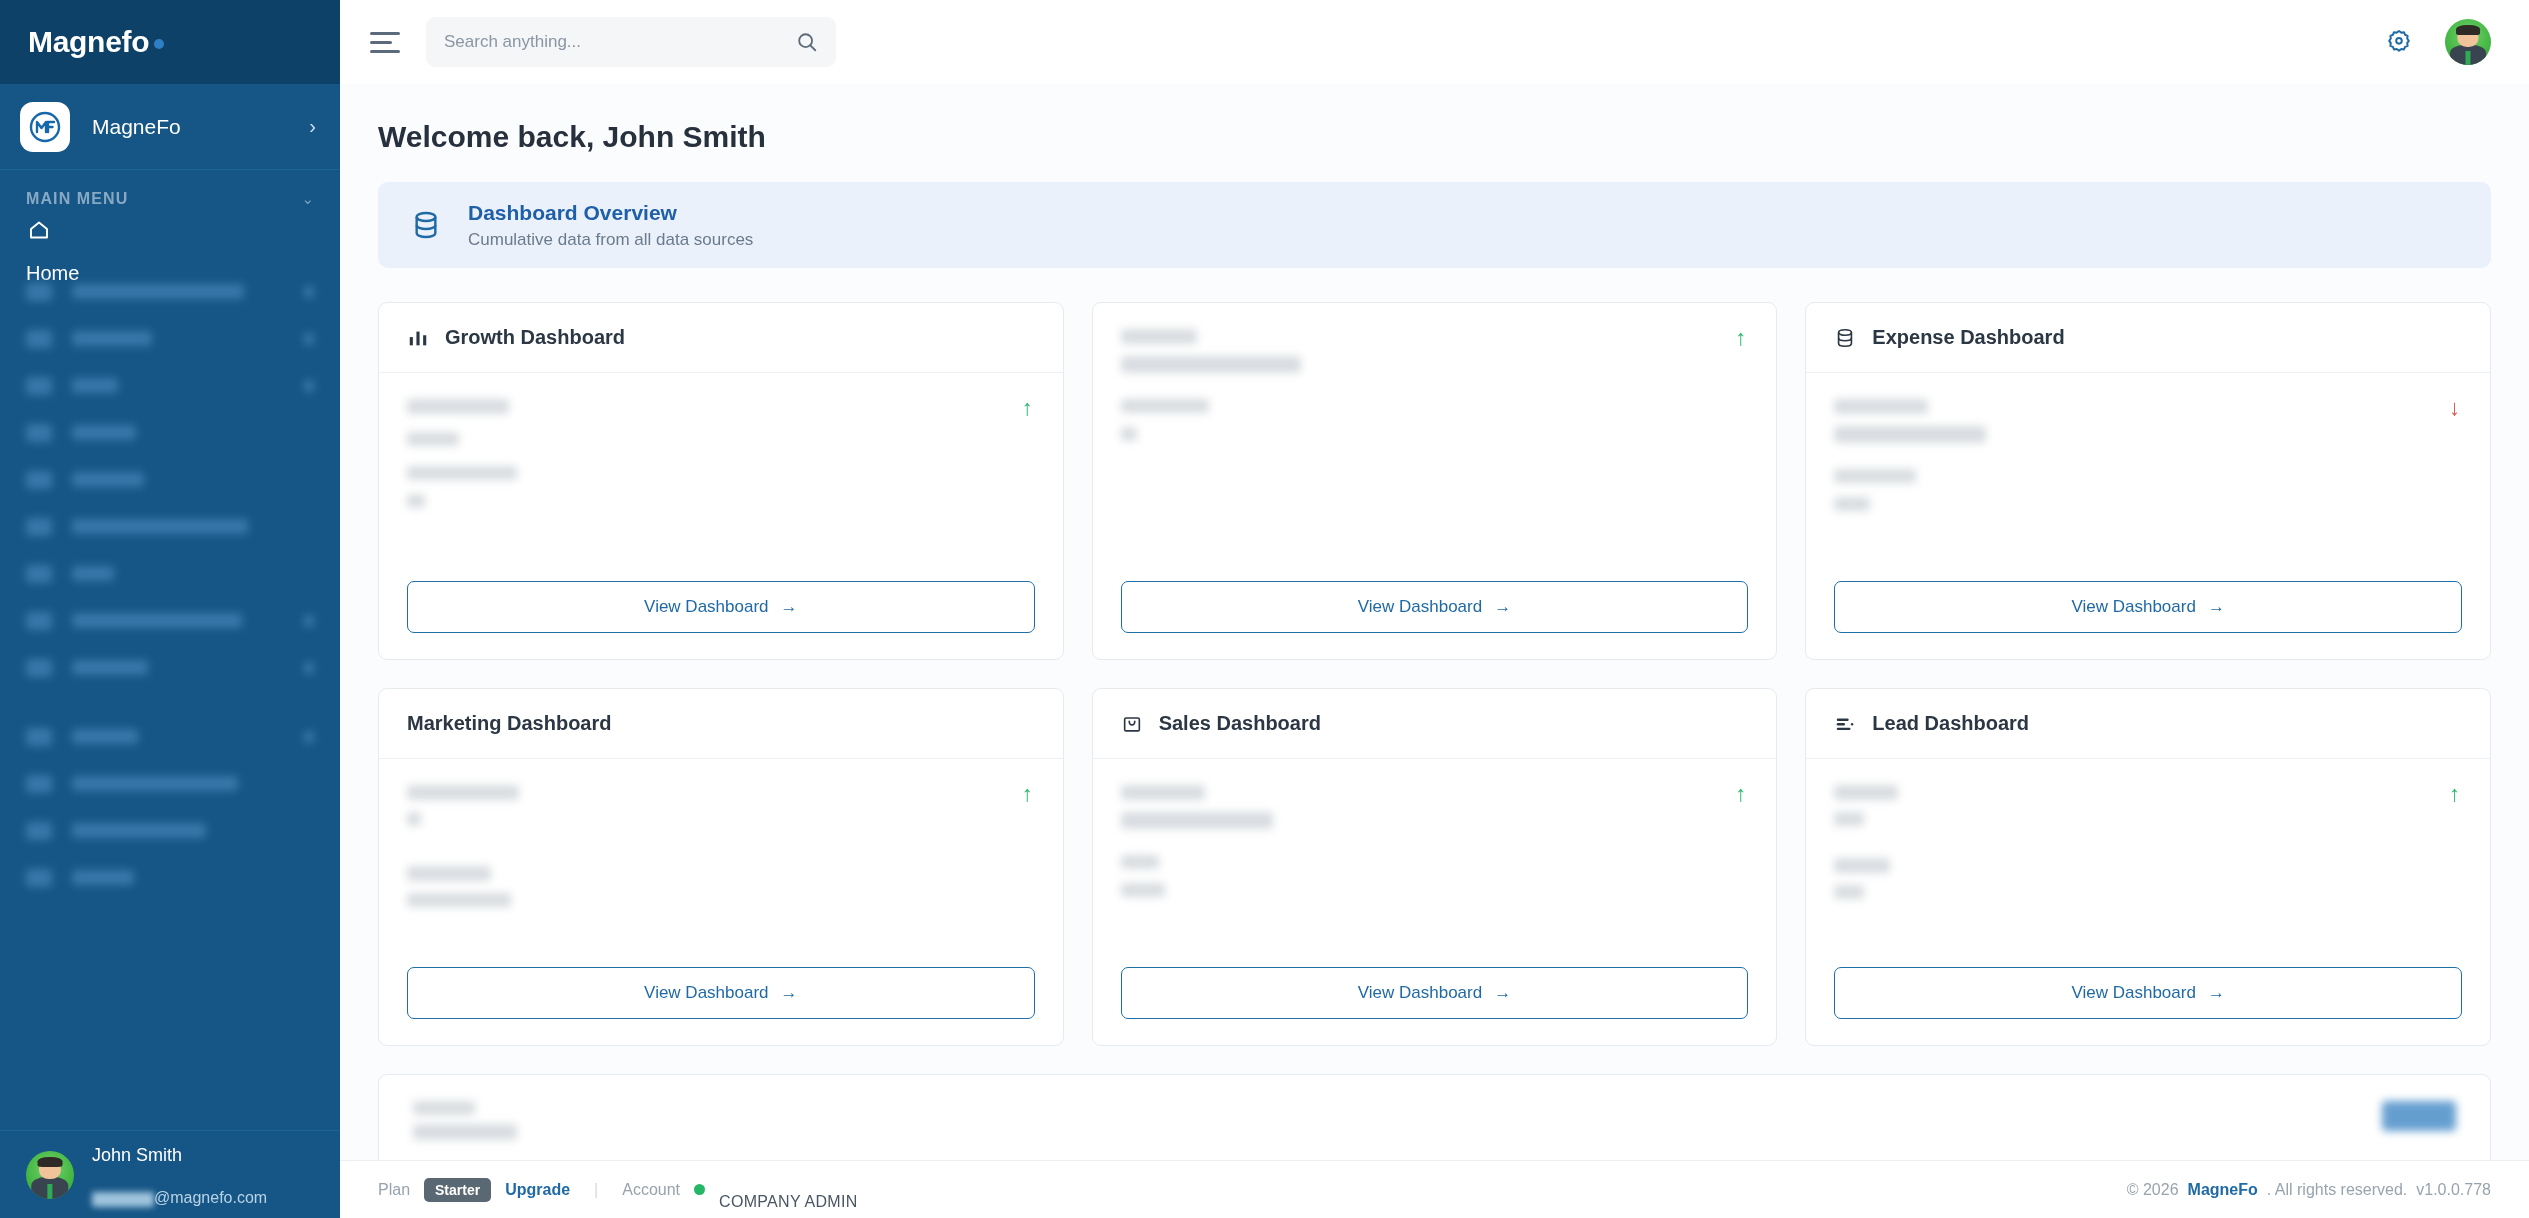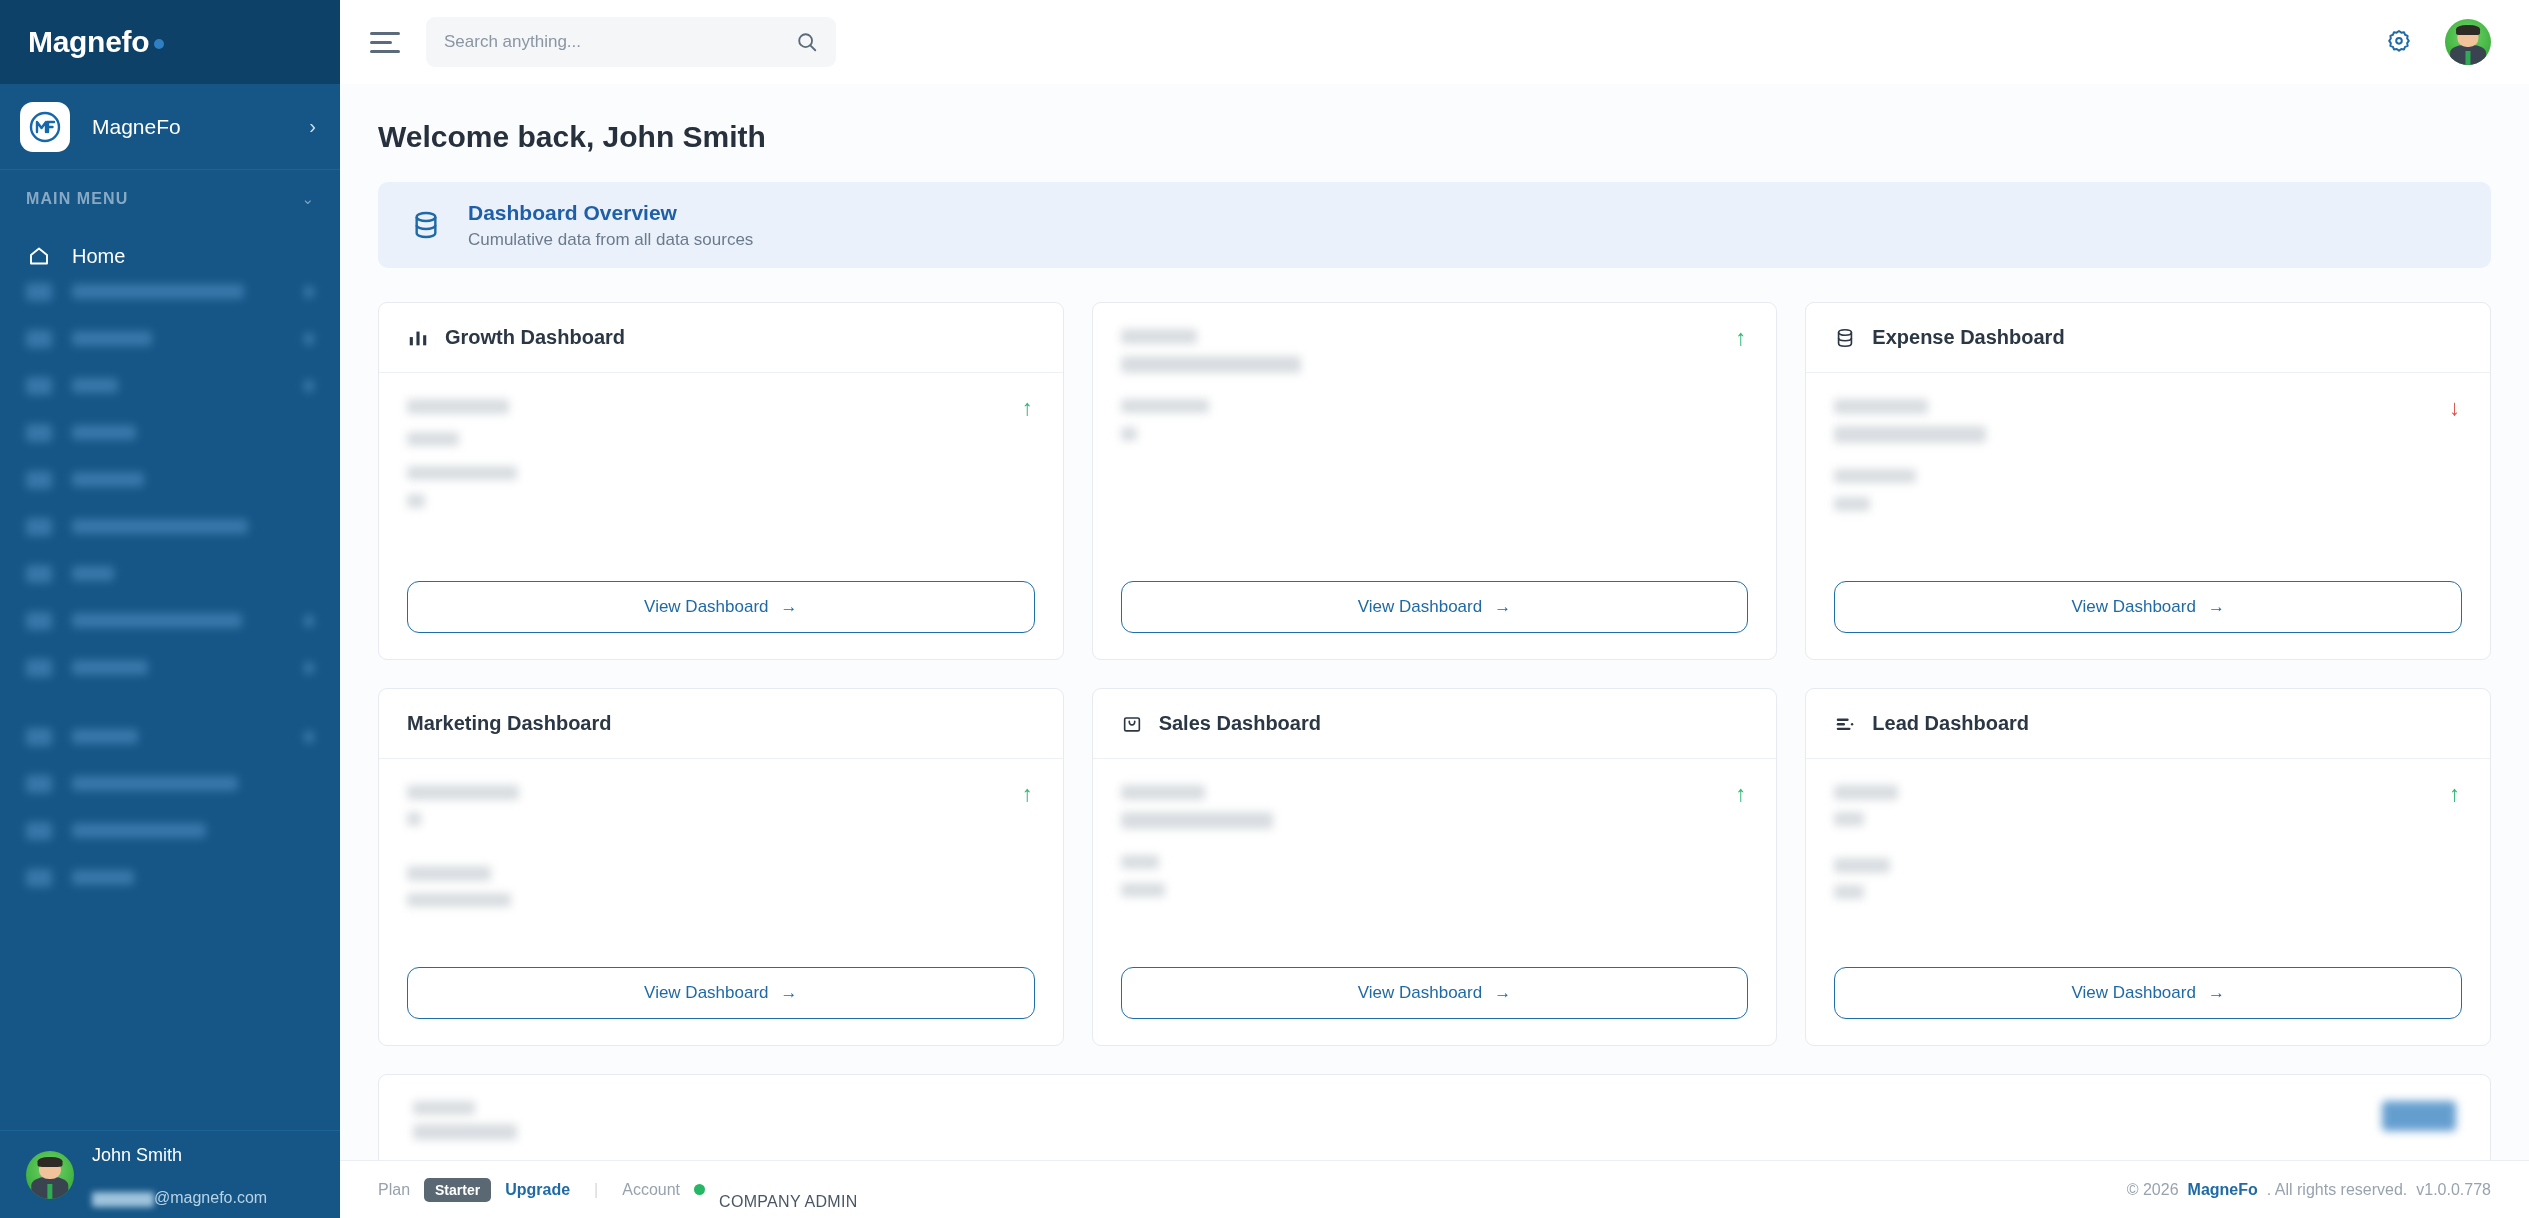--- a/index.html
+++ b/index.html
@@ -36,21 +36,21 @@
   .ws-chev { color: #cfe0ee; font-size: 20px; }
 
   .menu-label-row {
     display: flex; align-items: center; justify-content: space-between;
     padding: 20px 26px 10px 26px;
   }
   .menu-label { color: #88a9c4; font-size: 16px; font-weight: bold; letter-spacing: 1.1px; }
   .menu-chev { color: #7fa2bf; font-size: 15px; }
 
   .nav-item {
-    display: flex; align-items: flex-end; height: 50px; padding: 0 26px; gap: 20px;
+    display: flex; align-items: flex-start; height: 50px; padding: 0 26px; gap: 20px; flex-direction: column;
   }
   .nav-item .ico { width: 26px; display: flex; justify-content: center; flex-shrink: 0; }
   .nav-item .lbl { color: #ffffff; font-size: 20px; }
 
   
   .nav-blur { display: flex; align-items: center; height: 47px; padding: 0 26px; gap: 20px; }
   .blk {
     background: #3d7daf; border-radius: 3px; filter: blur(4px); opacity: .85;
   }
   .blk-ico { width: 26px; height: 18px; flex-shrink: 0; }
@@ -130,21 +130,21 @@
     padding: 0 28px; border-bottom: 1px solid #eef1f4;
   }
   .card-title { font-size: 20px; color: #2b3744; font-weight: bold; }
   .card-body { flex: 1; padding: 26px 28px 8px 28px; position: relative; }
   .trend { position: absolute; right: 30px; top: 22px; font-size: 22px; font-weight: bold; }
   .trend.up { color: #2eb872; }
   .trend.down { color: #e0524a; }
   .bline { background: #b9c0c7; border-radius: 3px; filter: blur(4px); opacity: .55; margin-bottom: 12px; }
   .card-foot { padding: 0 28px 26px 28px; }
   .view-btn {
-    width: 100%; height: 52px; border: 1px solid #1e6ea8; border-radius: 12px;
+    width: 100%; height: 52px; border: 1px solid #1e6ea8; border-radius: 7px;
     background: #ffffff; color: #1f6aa5; font-size: 17px; font-family: "Liberation Sans", sans-serif;
     display: flex; align-items: center; justify-content: center; gap: 12px; cursor: pointer;
   }
 
   .partial-card {
     background: #ffffff; border: 1px solid #e7ebef; border-radius: 9px;
     margin-top: 28px; height: 95px; padding: 26px 34px;
     display: flex; align-items: flex-start; justify-content: space-between;
   }
   .pc-left div { background: #b9c0c7; border-radius: 3px; filter: blur(4px); opacity: .55; margin-bottom: 9px; }

